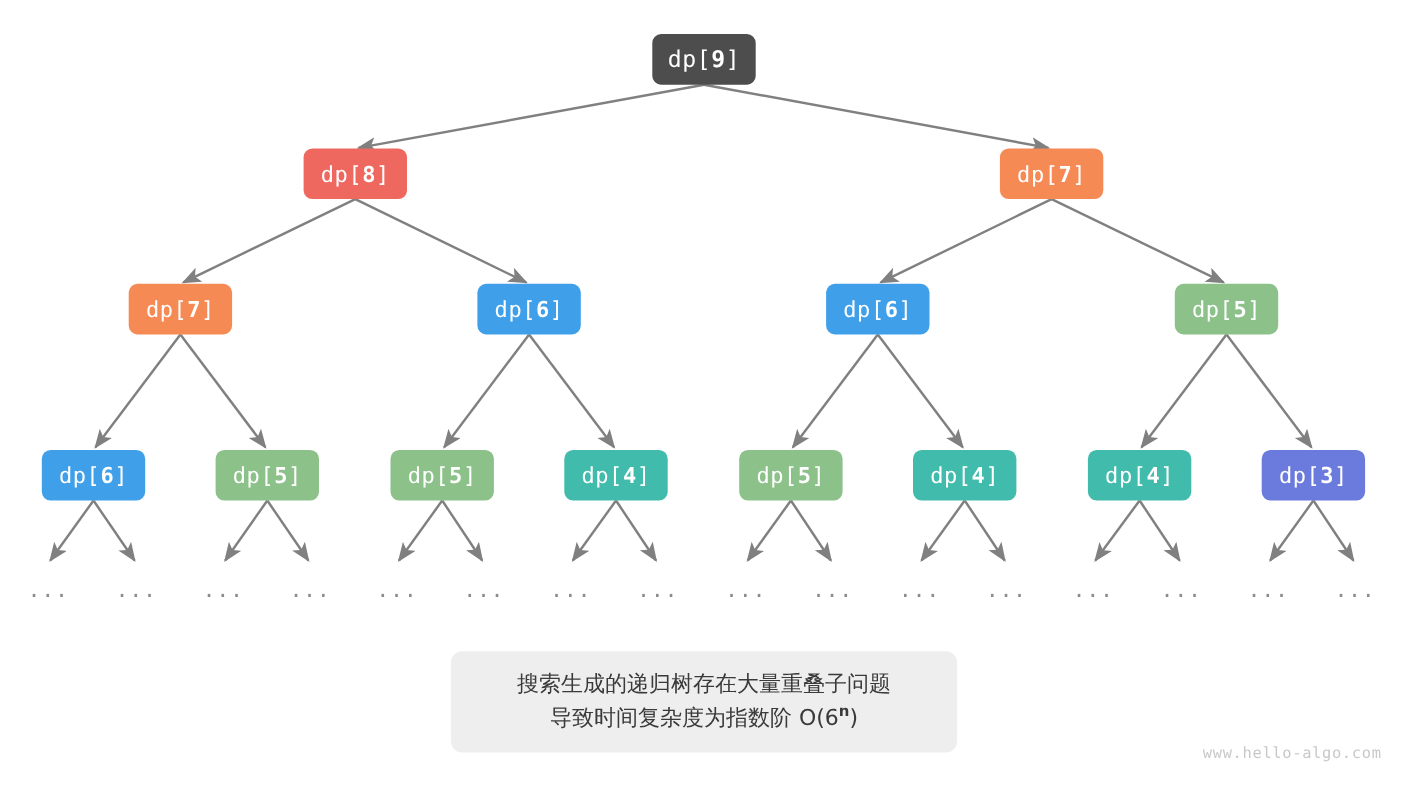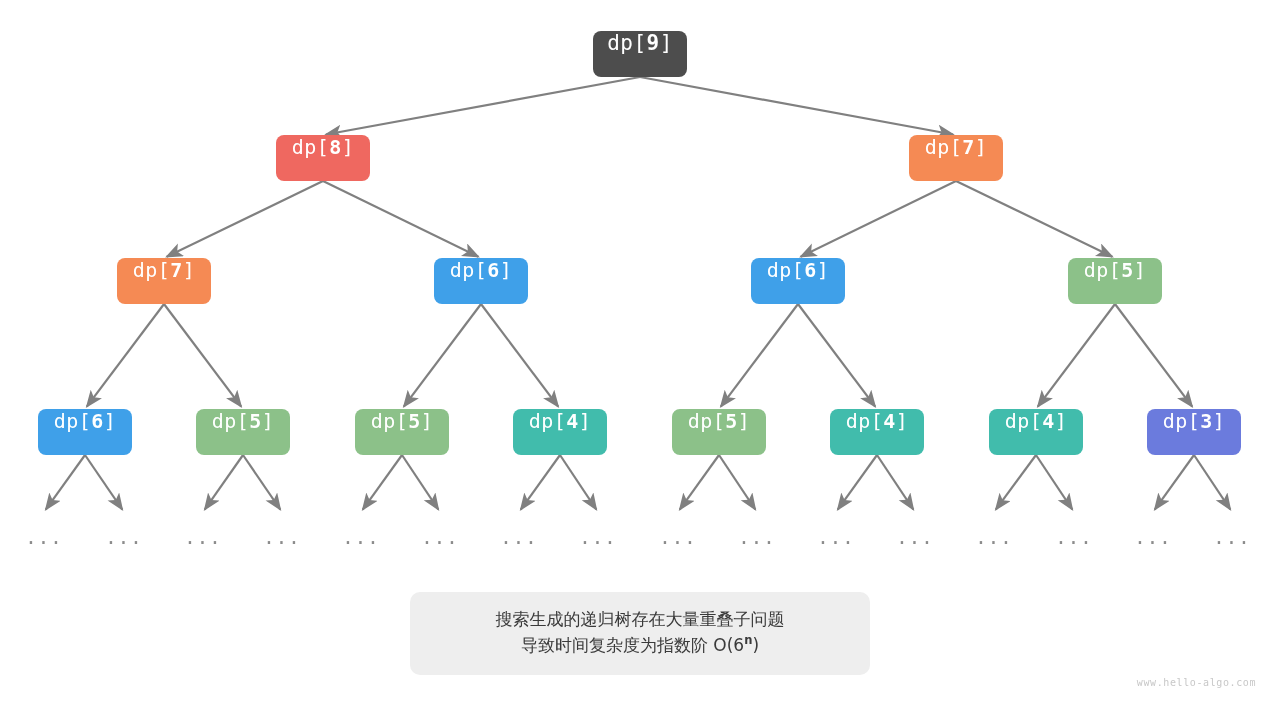--- a/index.html
+++ b/index.html
@@ -18,21 +18,21 @@
   #edge-layer {
     position: absolute;
     left: 0;
     top: 0;
     width: 1280px;
     height: 720px;
   }
   .node {
     position: absolute;
     display: flex;
-    align-items: flex-start;
+    align-items: center;
     justify-content: center;
     border-radius: 8px;
     color: #ffffff;
     font-family: "DejaVu Sans Mono", "Liberation Mono", monospace;
     letter-spacing: 0.5px;
     white-space: nowrap;
     z-index: 3;
   }
   .node .lbl-pre,
   .node .lbl-post {
@@ -55,39 +55,39 @@
     position: absolute;
     left: 410px;
     top: 592px;
     width: 460px;
     padding: 14px 0 16px 0;
     background: #eeeeee;
     border-radius: 10px;
     text-align: center;
     color: #3a3a3a;
     font-family: "DejaVu Sans", "Liberation Sans", sans-serif;
-    font-size: 17px;
+    font-size: 20px;
     line-height: 1.55;
     z-index: 2;
   }
   #caption .cap-line {
     display: block;
   }
   #caption sup {
     font-size: 0.68em;
     font-weight: 700;
     vertical-align: super;
   }
   #watermark {
     position: absolute;
     right: 24px;
     top: 677px;
     color: #c8c8c8;
     font-family: "DejaVu Sans Mono", "Liberation Mono", monospace;
-    font-size: 10px;
+    font-size: 14px;
     letter-spacing: 0.6px;
     z-index: 2;
   }
 </style>
 </head>
 <body>
 
 <div id="canvas">
 
   <svg id="edge-layer" viewBox="0 0 1280 720" xmlns="http://www.w3.org/2000/svg">

